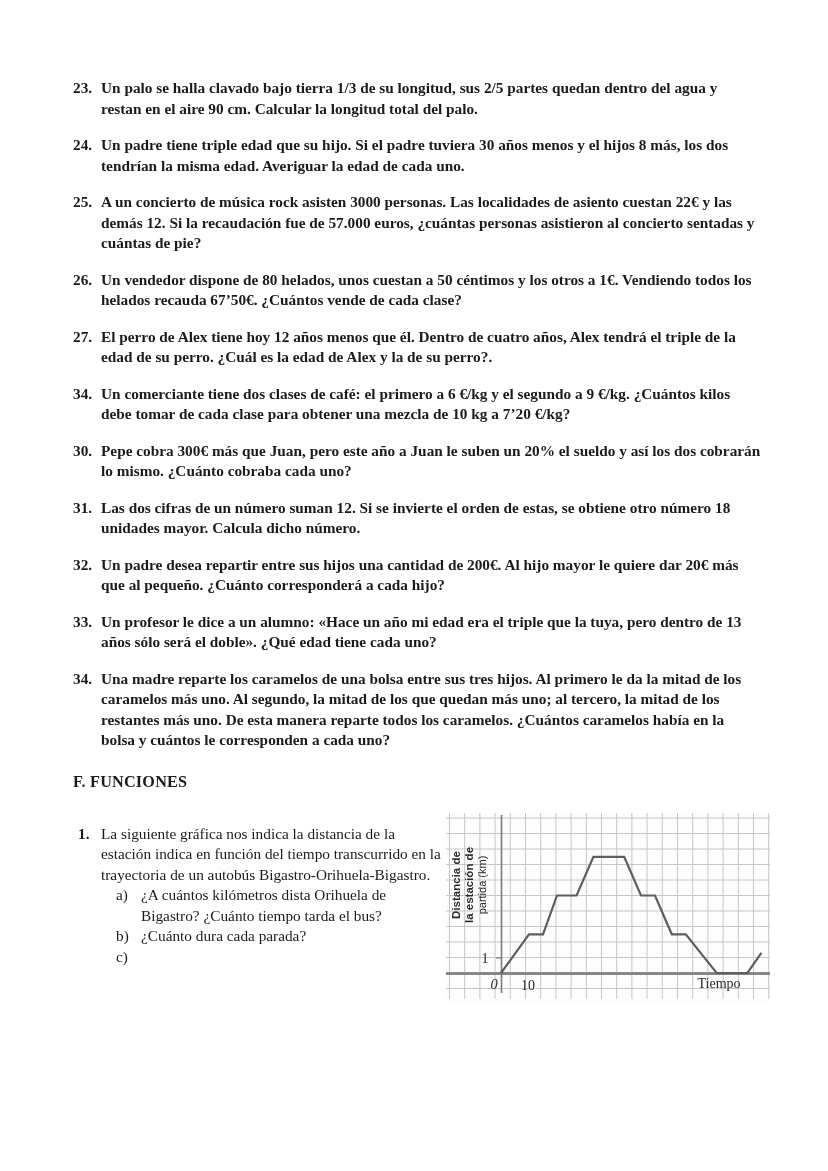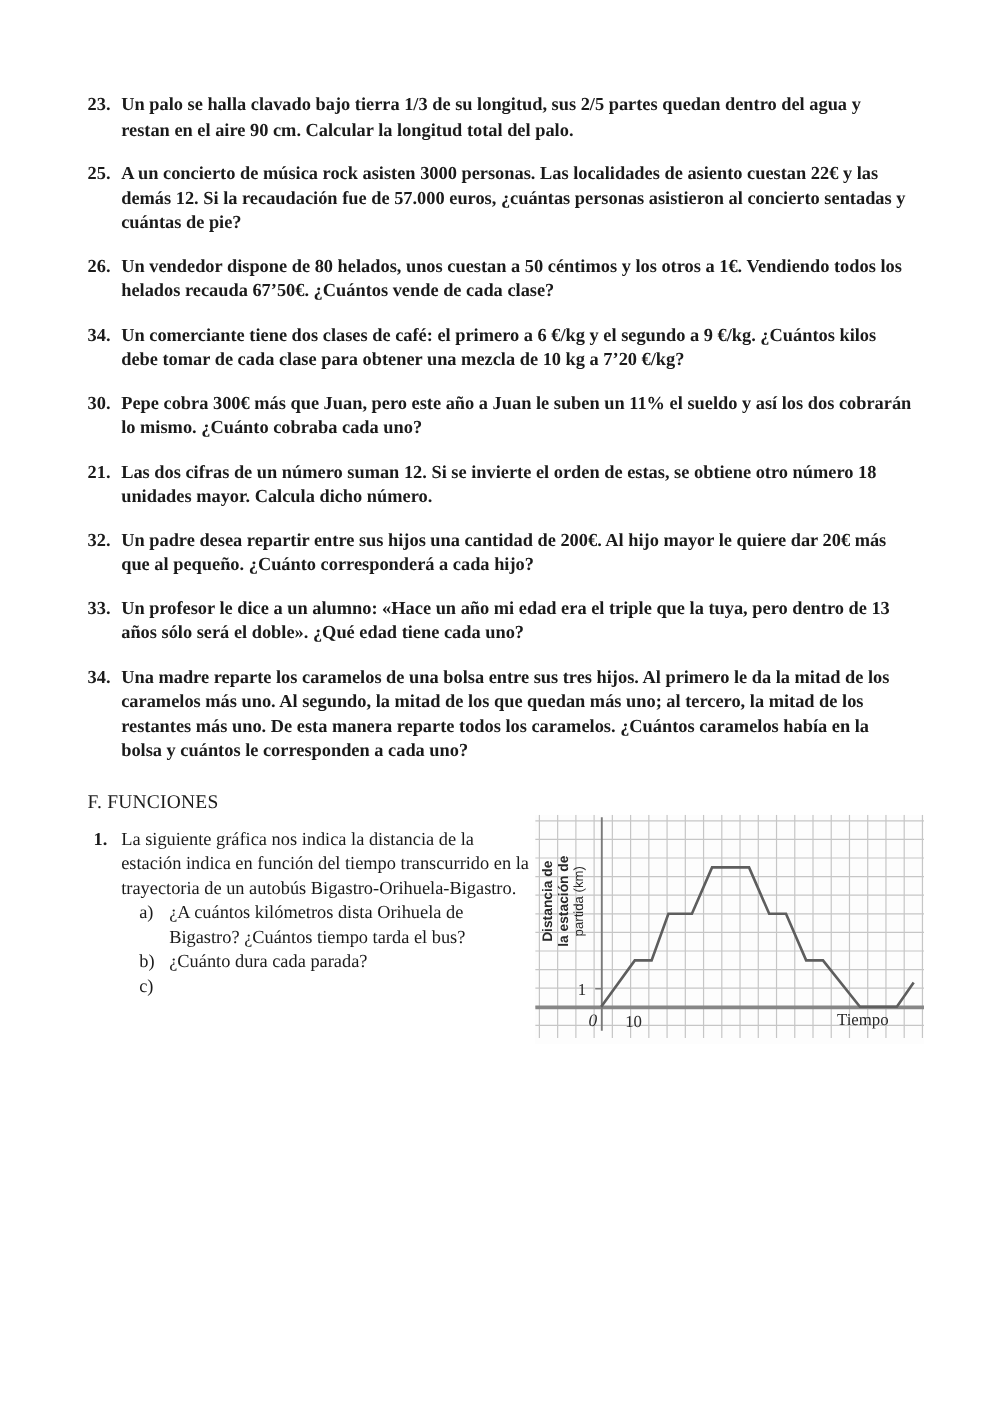--- a/index.html
+++ b/index.html
@@ -28,22 +28,22 @@
   }
   .problem .num {
     position: absolute;
     left: 0; top: 0;
     width: 26px;
     font-weight: bold;
   }
   .problem .ptext { max-width: 660px; font-weight: bold; }
   .section-heading {
     font-size: 16.2px;
-    font-weight: normal;
-    margin: 22px 0 12px 0;
+    font-weight: bold;
+    margin: 22px 0 32px 0;
     letter-spacing: 0.2px;
   }
   .funciones-row {
     display: flex;
     align-items: flex-start;
   }
   .p1 {
     position: relative;
     padding-left: 28px;
     width: 345px;
@@ -98,37 +98,45 @@
 
 <div class="sheet">
   <div class="content">
 
     <div id="problems-container">
         <div class="problem">
           <span class="num">23.</span>
           <div class="ptext">Un palo se halla clavado bajo tierra 1/3 de su longitud, sus 2/5 partes quedan dentro del agua y restan en el aire 90 cm. Calcular la longitud total del palo.</div>
         </div>
         <div class="problem">
+          <span class="num">24.</span>
+          <div class="ptext">Un padre tiene triple edad que su hijo. Si el padre tuviera 30 años menos y el hijos 8 más, los dos tendrían la misma edad. Averiguar la edad de cada uno.</div>
+        </div>
+        <div class="problem">
           <span class="num">25.</span>
           <div class="ptext">A un concierto de música rock asisten 3000 personas. Las localidades de asiento cuestan 22€ y las demás 12. Si la recaudación fue de 57.000 euros, ¿cuántas personas asistieron al concierto sentadas y cuántas de pie?</div>
         </div>
         <div class="problem">
           <span class="num">26.</span>
           <div class="ptext">Un vendedor dispone de 80 helados, unos cuestan a 50 céntimos y los otros a 1€. Vendiendo todos los helados recauda 67’50€. ¿Cuántos vende de cada clase?</div>
         </div>
         <div class="problem">
+          <span class="num">27.</span>
+          <div class="ptext">El perro de Alex tiene hoy 12 años menos que él. Dentro de cuatro años, Alex tendrá el triple de la edad de su perro. ¿Cuál es la edad de Alex y la de su perro?.</div>
+        </div>
+        <div class="problem">
           <span class="num">34.</span>
           <div class="ptext">Un comerciante tiene dos clases de café: el primero a 6 €/kg y el segundo a 9 €/kg. ¿Cuántos kilos debe tomar de cada clase para obtener una mezcla de 10 kg a 7’20 €/kg?</div>
         </div>
         <div class="problem">
           <span class="num">30.</span>
-          <div class="ptext">Pepe cobra 300€ más que Juan, pero este año a Juan le suben un 11% el sueldo y así los dos cobrarán lo mismo. ¿Cuánto cobraba cada uno?</div>
-        </div>
-        <div class="problem">
-          <span class="num">21.</span>
+          <div class="ptext">Pepe cobra 300€ más que Juan, pero este año a Juan le suben un 20% el sueldo y así los dos cobrarán lo mismo. ¿Cuánto cobraba cada uno?</div>
+        </div>
+        <div class="problem">
+          <span class="num">31.</span>
           <div class="ptext">Las dos cifras de un número suman 12. Si se invierte el orden de estas, se obtiene otro número 18 unidades mayor. Calcula dicho número.</div>
         </div>
         <div class="problem">
           <span class="num">32.</span>
           <div class="ptext">Un padre desea repartir entre sus hijos una cantidad de 200€. Al hijo mayor le quiere dar 20€ más que al pequeño. ¿Cuánto corresponderá a cada hijo?</div>
         </div>
         <div class="problem">
           <span class="num">33.</span>
           <div class="ptext">Un profesor le dice a un alumno: «Hace un año mi edad era el triple que la tuya, pero dentro de 13 años sólo será el doble». ¿Qué edad tiene cada uno?</div>
         </div>
@@ -140,21 +148,21 @@
 
     <div class="section-heading">F. FUNCIONES</div>
 
     <div class="funciones-row">
       <div class="p1">
         <span class="num">1.</span>
         <div class="ptext">La siguiente gráfica nos indica la distancia de la estación indica en función del tiempo transcurrido en la trayectoria de un autobús Bigastro-Orihuela-Bigastro.</div>
         <div id="subitems">
             <div class="subitem">
               <span class="slabel">a)</span>
-              <div class="stext">¿A cuántos kilómetros dista Orihuela de Bigastro? ¿Cuántos tiempo tarda el bus?</div>
+              <div class="stext">¿A cuántos kilómetros dista Orihuela de Bigastro? ¿Cuánto tiempo tarda el bus?</div>
             </div>
             <div class="subitem">
               <span class="slabel">b)</span>
               <div class="stext">¿Cuánto dura cada parada?</div>
             </div>
             <div class="subitem">
               <span class="slabel">c)</span>
             </div>
           </div>
       </div>

